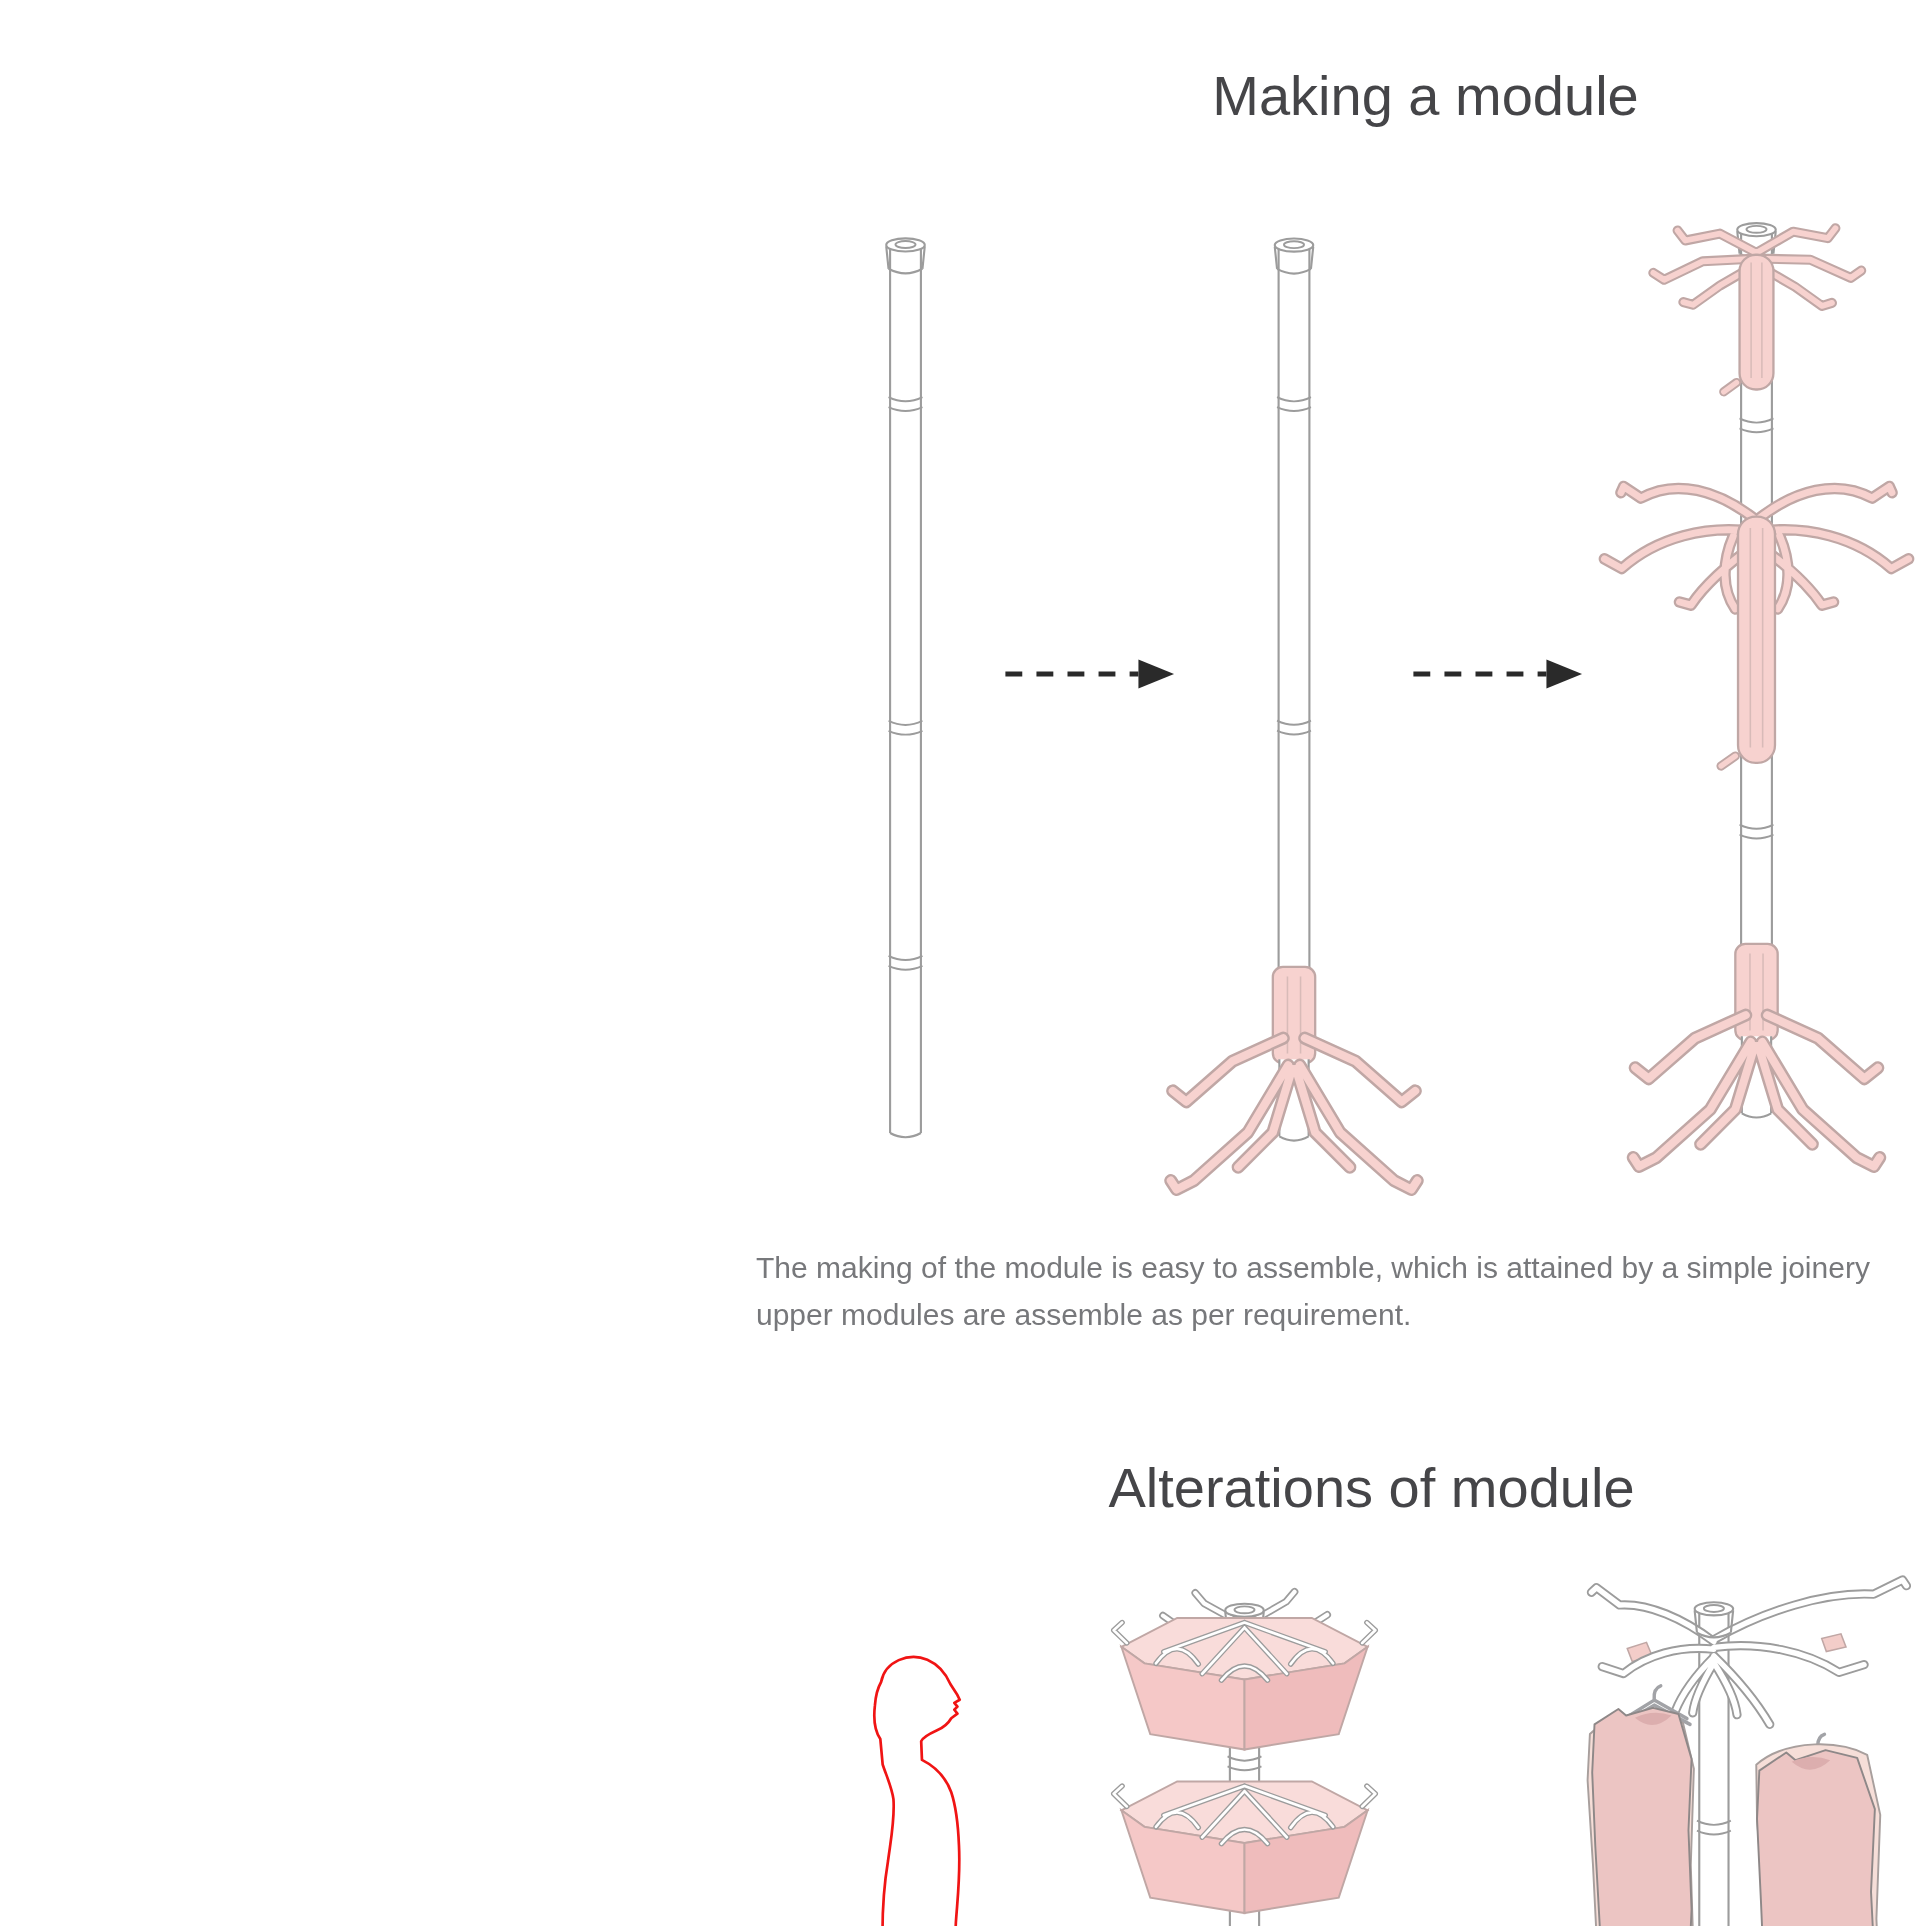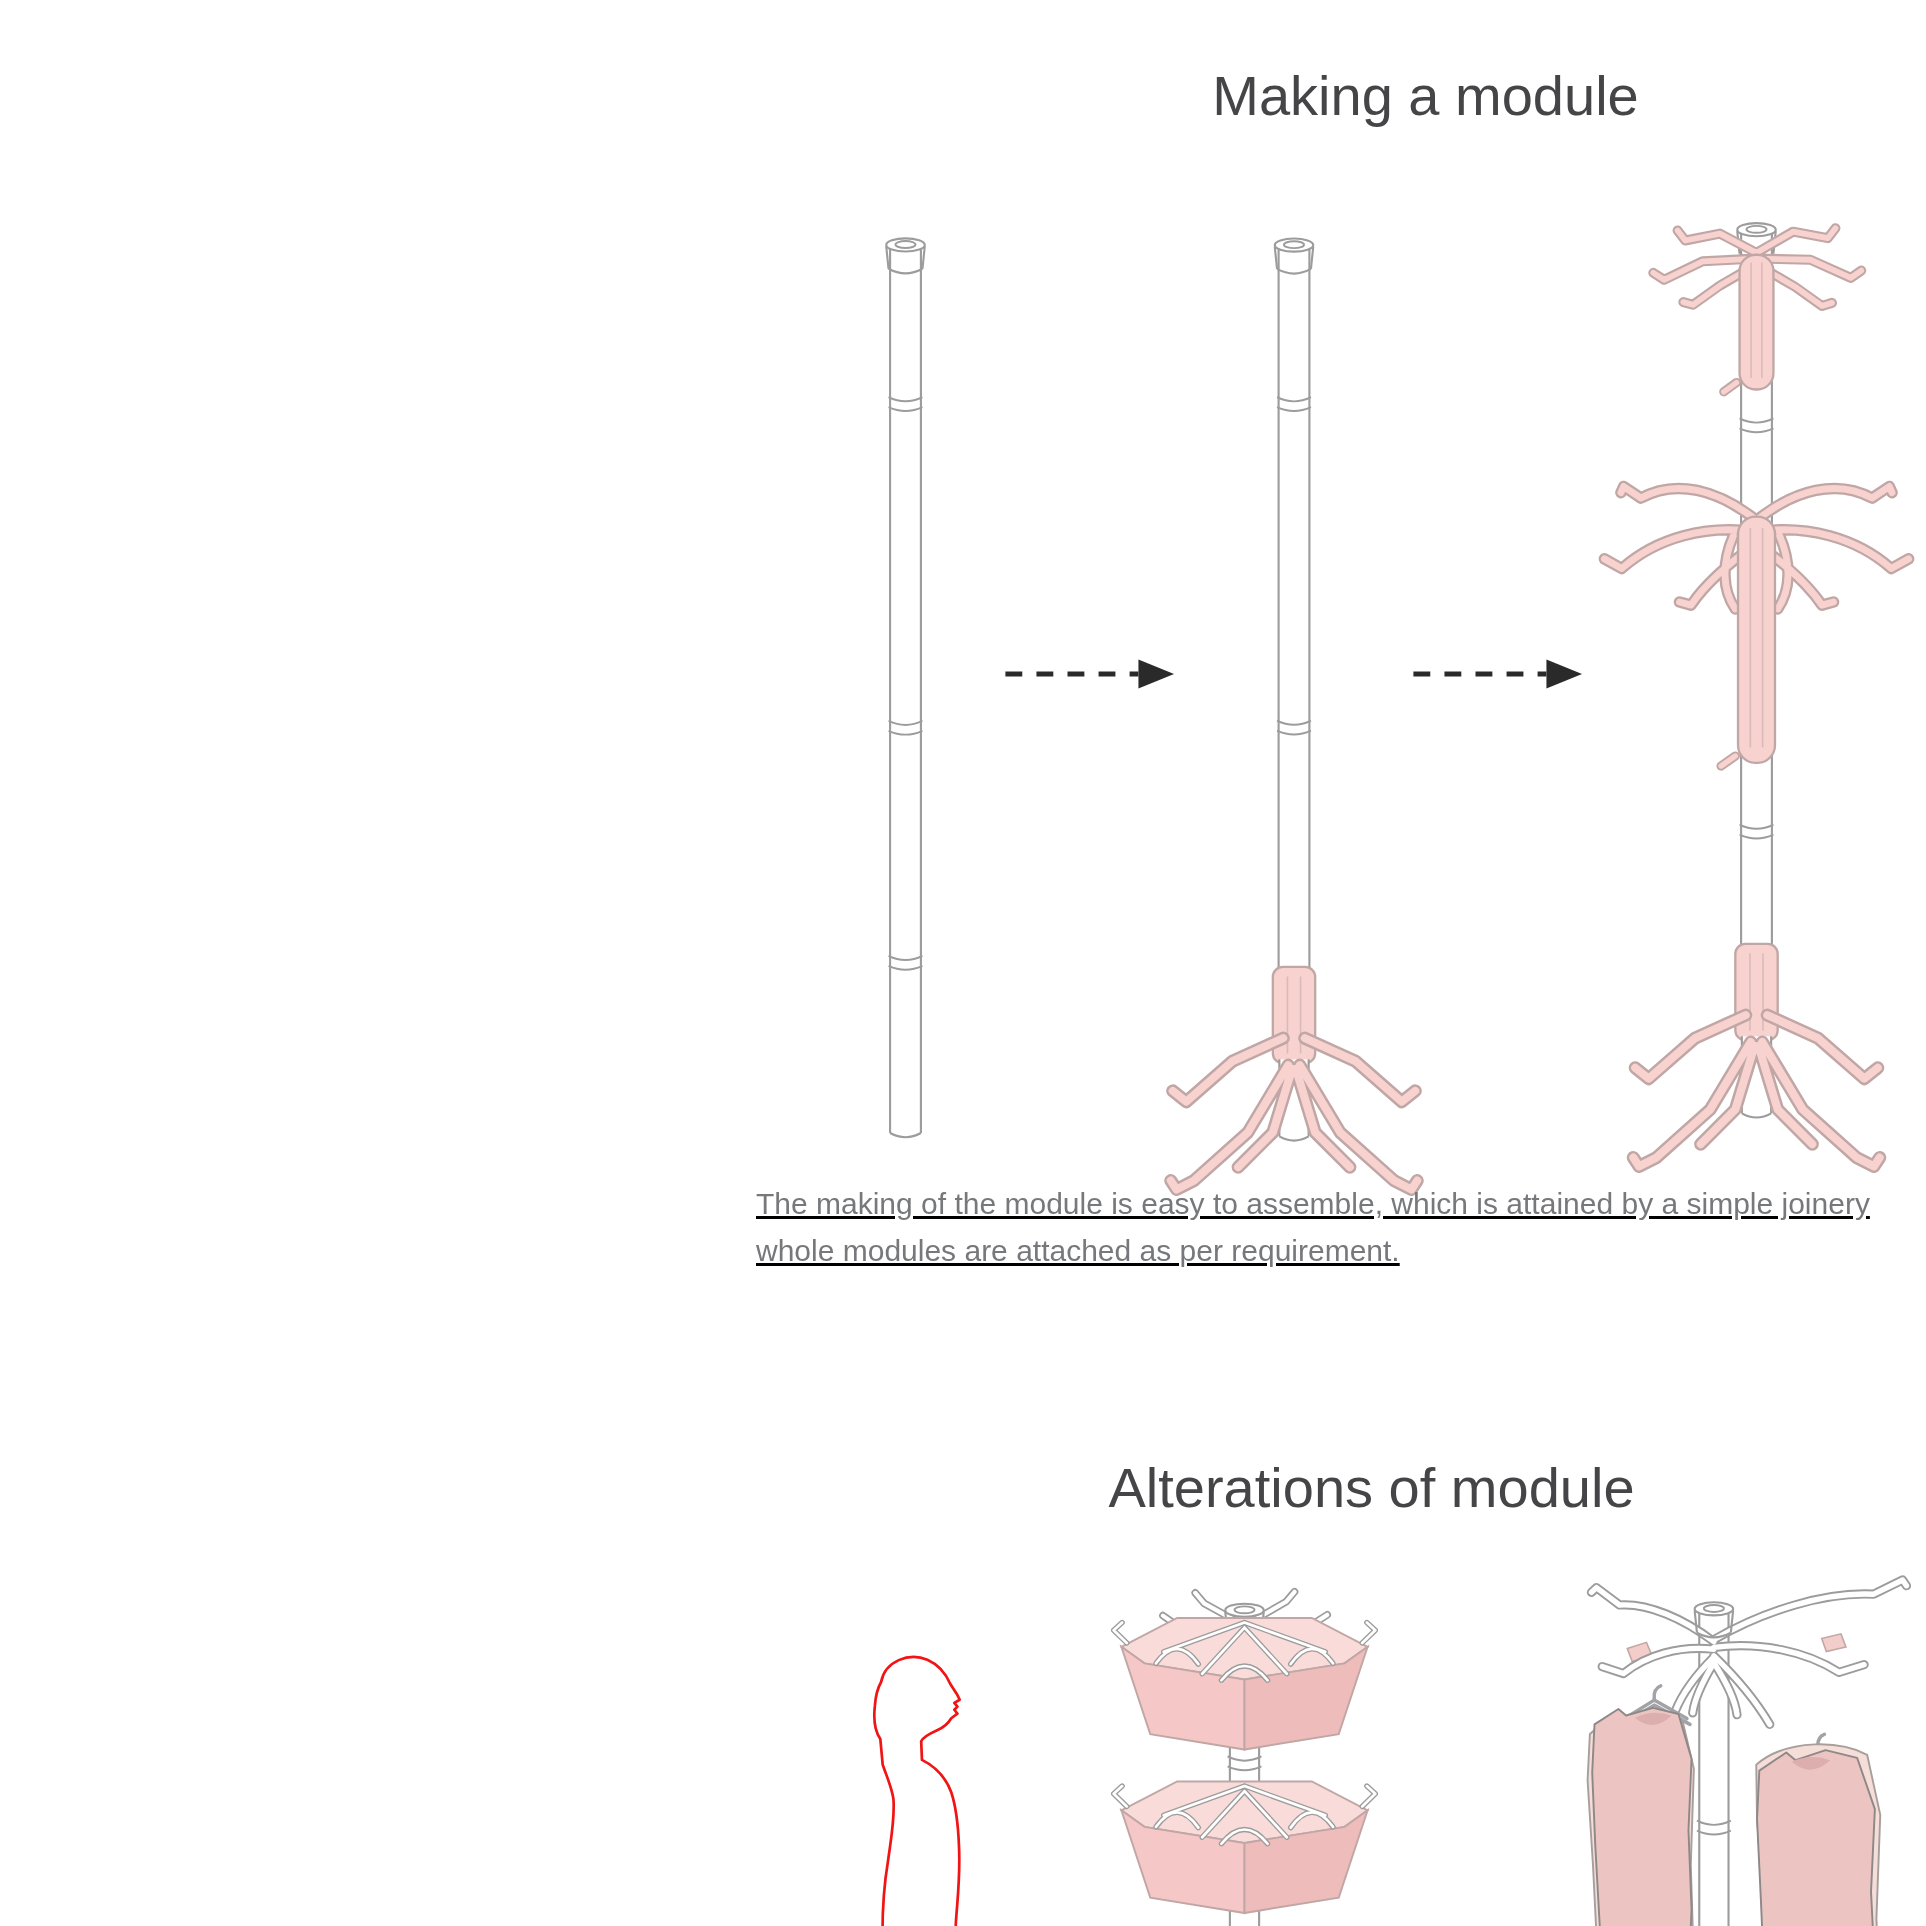--- a/index.html
+++ b/index.html
@@ -181,23 +181,23 @@
     <use href="#t2" x="500" y="830" class="p2" stroke-width="18"></use>
     <rect class="pinkfill" x="452" y="840" width="96" height="640" rx="46"></rect>
     <path class="seam" d="M 484,870 V 1440 M 516,870 V 1440"></path>
     <path class="p1" stroke-width="24" d="M 445,1462 L 408,1488"></path>
     <path class="p2" stroke-width="14" d="M 445,1462 L 408,1488"></path>
   </g>
   <use href="#n" x="500" y="1640"></use>
   <use href="#base" x="500" y="1950" style="--bf:var(--c-pink_fill);--bo:var(--c-pink_outline)"></use>
 </svg>
 
-<div class="abs para" style="left:756px;top:1180px;text-decoration:underline;">
+<div class="abs para" style="left:756px;top:1244px;">
   <div class="pline">The making of the module is easy to assemble, which is attained by a simple joinery</div>
-  <div class="pline">whole modules are attached as per requirement.</div>
+  <div class="pline">upper modules are assemble as per requirement.</div>
 </div>
 
 <div class="abs title" style="left:755px;top:1457px;width:1233px;">Alterations of module</div>
 
 <svg class="abs" style="left:824px;top:1645px;" width="162" height="740" viewBox="0 0 420 1920">
   <path class="red" d="
     M 148,96 C 158,42 220,18 268,38 C 300,52 318,78 328,102
     L 346,130 L 352,142 L 338,150 L 346,160 L 338,168 L 346,178 L 330,190
     C 322,204 306,216 292,222 C 270,232 256,240 252,250
     L 254,298 C 290,316 316,344 330,382 C 344,424 348,470 350,520

